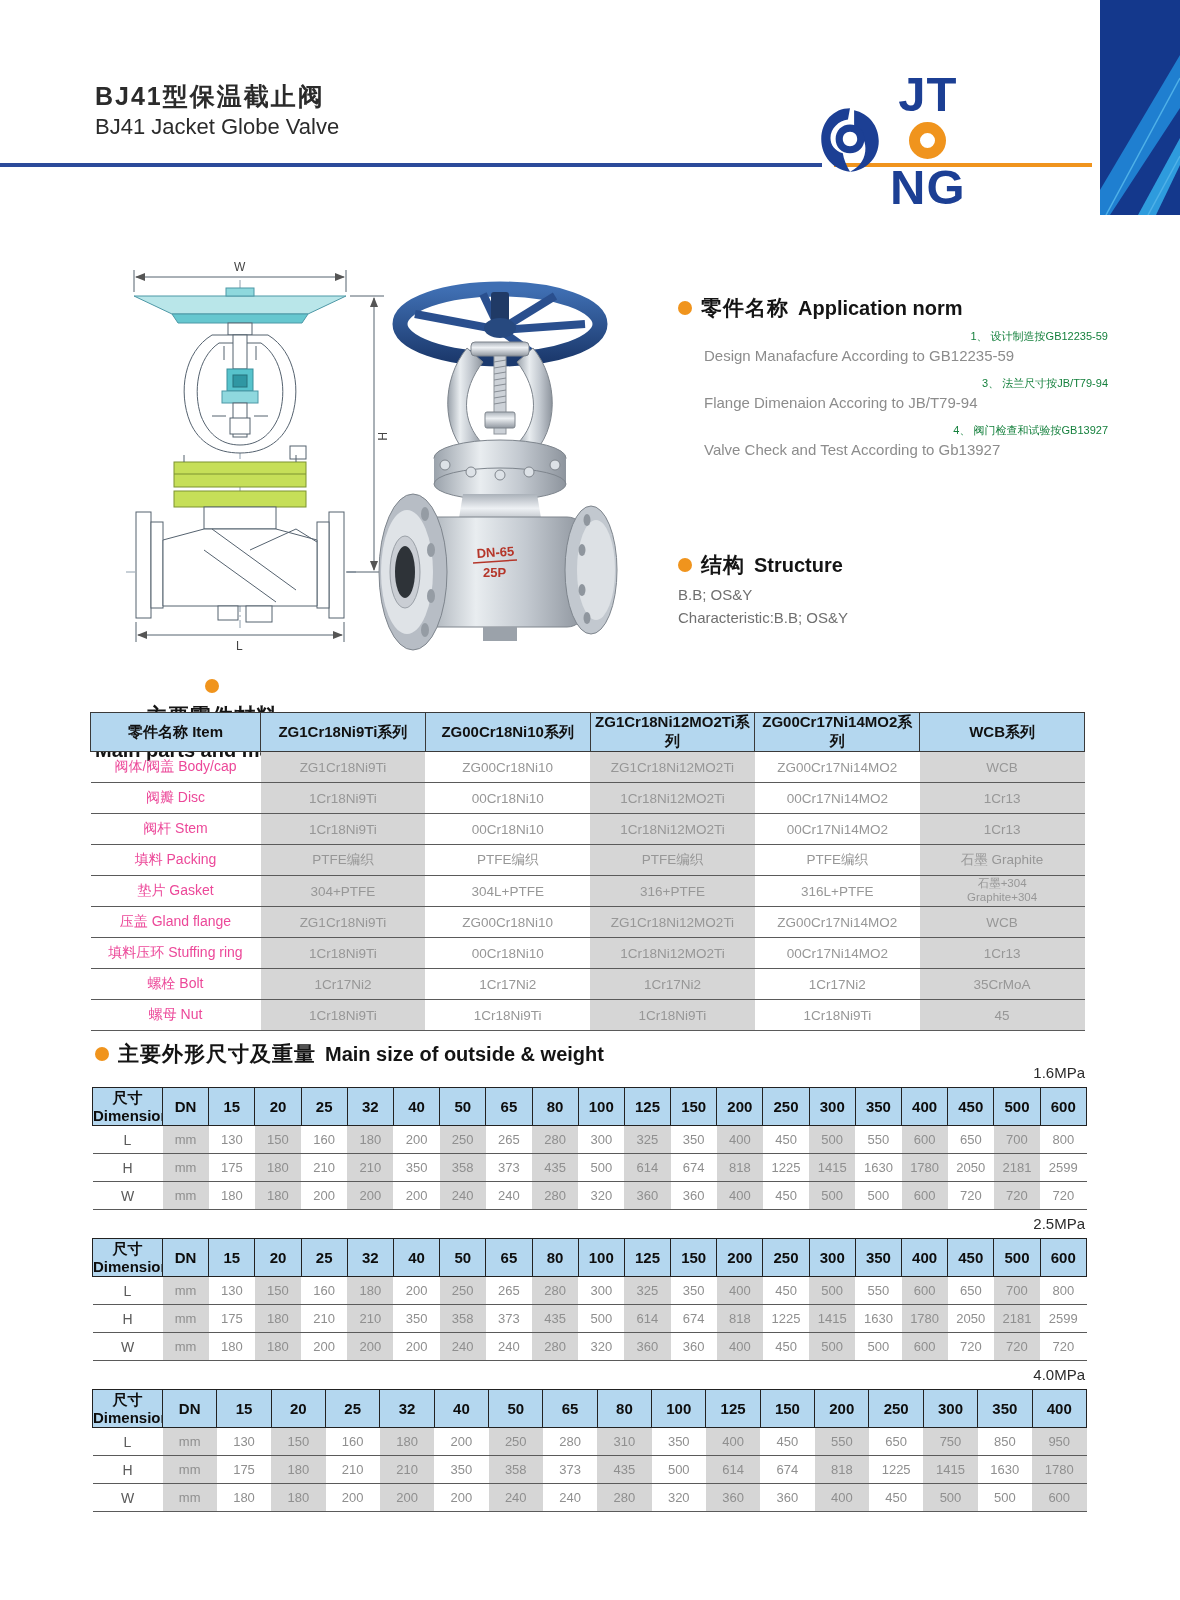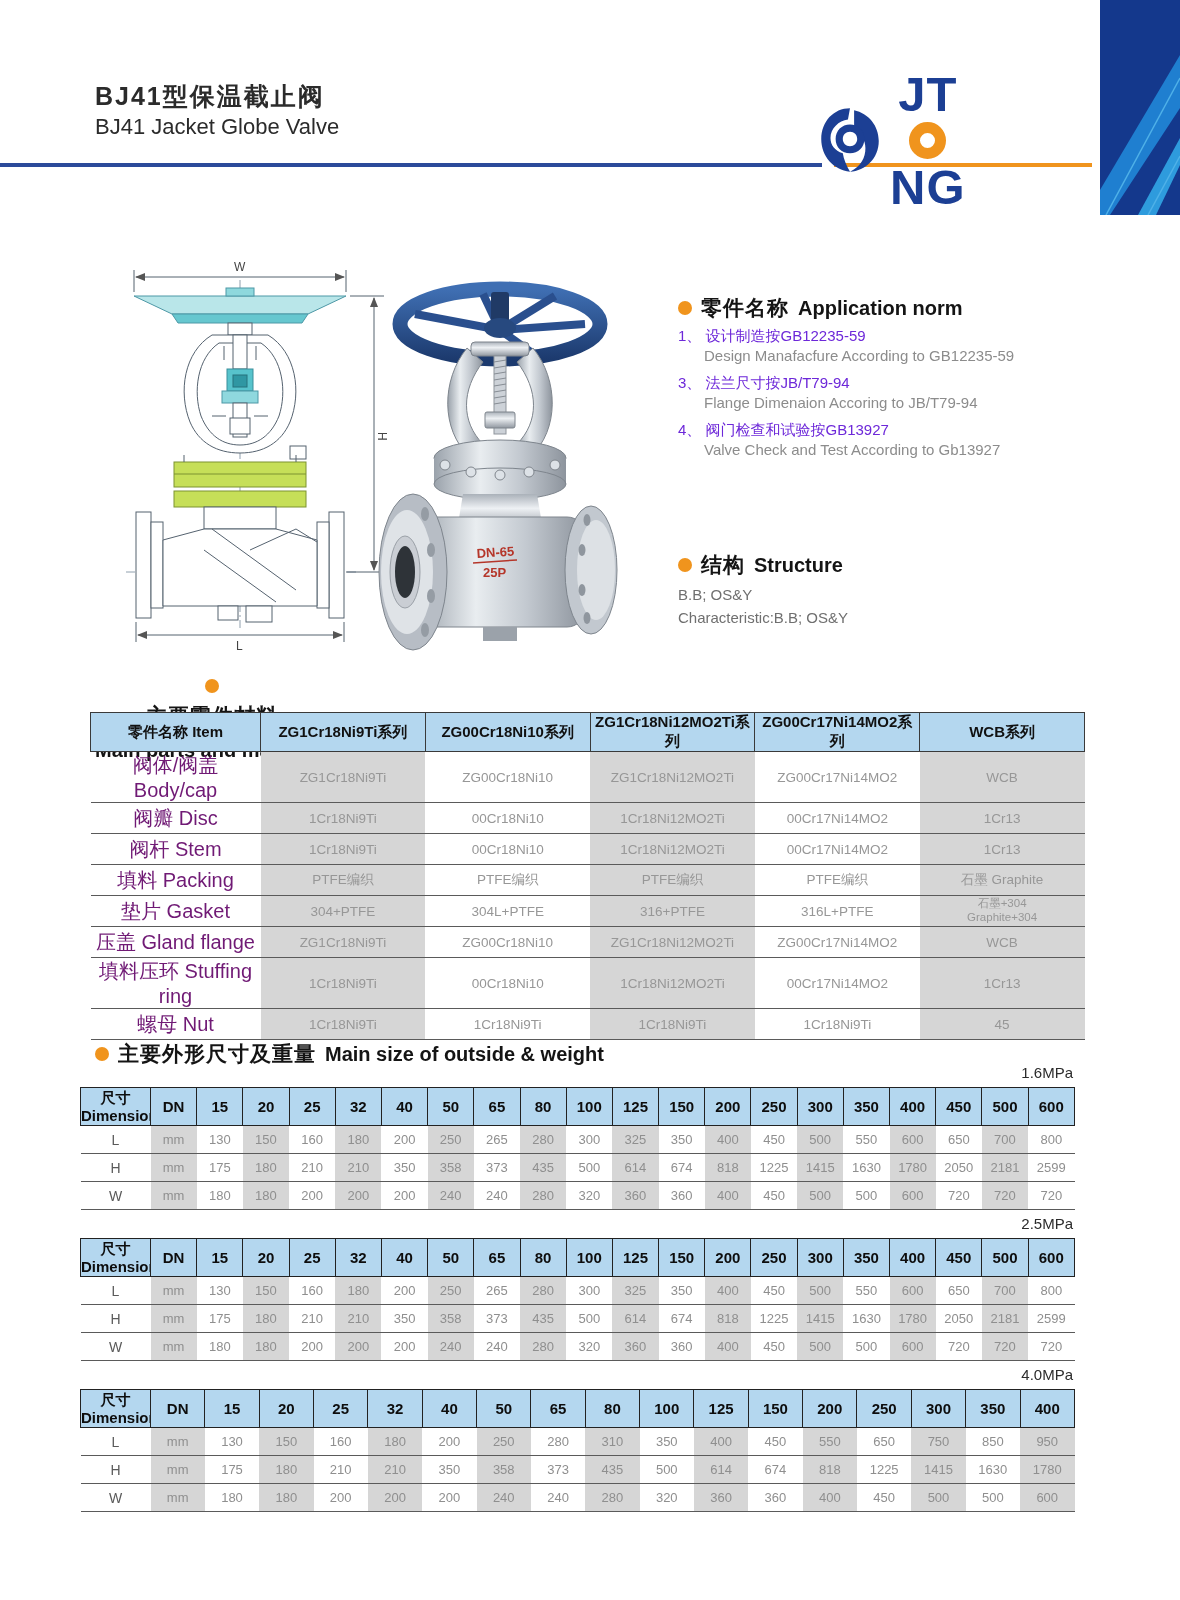--- a/index.html
+++ b/index.html
@@ -19,35 +19,35 @@
   .logo-text { display:flex; align-items:center; font-size:49px; font-weight:800; color:#1C3F94; letter-spacing:1px; font-family:"Liberation Sans",sans-serif;flex-direction:column; }
   .logo-o { width:37px; height:37px; border:11px solid #F0941D; border-radius:50%; display:inline-block; margin:0 2px; }
   
   .section-head { position:absolute; display:flex; align-items:center; gap:9px; font-weight:bold; color:#141414; }
   .bullet { width:14px; height:14px; border-radius:50%; background:#F0941D; flex:none; }
   .sh-zh { font-size:21px; letter-spacing:1px; }
   .sh-en { font-size:20px; }
   
   .norm-list { position:absolute; left:678px; top:326px; width:430px; }
   .norm-item { margin-bottom:7px; }
-  .n-zh { font-size:15px; color:#6d28d9; line-height:20px; }
+  .n-zh { font-size:11px; color:#15803d; line-height:20px;text-align:right; }
   .n-en { font-size:15px; color:#8c8c8c; line-height:20px; margin-left:26px; }
   .structure-lines { position:absolute; left:678px; top:583px; font-size:15px; color:#6f6f6f; line-height:23px; }
   
   table { border-collapse:collapse; table-layout:fixed; }
   th, td { overflow:hidden; }
   
   .materials { position:absolute; left:90px; top:712px; width:995px; }
   .materials th { background:#B4D7EF; border:1.5px solid #3a3a3a; font-size:15px; color:#111; height:31px; font-weight:bold; }
   .materials td { border-top:1.5px solid #5a5a5a; border-bottom:1.5px solid #5a5a5a; height:31px; text-align:center; font-size:13.5px; color:#979797; }
-  .materials td:first-child { color:#701a75; font-size:20px;text-align:center; }
+  .materials td:first-child { color:#ec4899; font-size:14px;text-align:center; }
   td.g { background:#D6D6D6; }
   td.ml { white-space:pre-line; font-size:11.5px; line-height:1.2; }
   
-  .sizewrap { position:absolute; left:80px; width:995px; }
+  .sizewrap { position:absolute; left:92px; width:995px; }
   .mpa { position:absolute; right:2px; top:-23px; font-size:15px; color:#2b2b2b; }
   .sizetable { width:995px; }
   .sizetable th { background:#B4D7EF; border:1.5px solid #222; font-size:15px; color:#0d0d0d; height:38px; white-space:pre-line; line-height:1.15; font-weight:bold; }
   .sizetable td { border-top:1.5px solid #5a5a5a; border-bottom:1.5px solid #5a5a5a; text-align:center; height:28px; font-size:13px; color:#8f8f8f; }
   .sizetable td:first-child { color:#5a5a5a; font-size:14px; }
   
   .footer { position:absolute; top:1605px; right:32px; font-size:15px; color:#8a93a5; display:flex; align-items:baseline; gap:14px; }
   .footer .pg { font-size:18px; font-weight:bold; color:#11172e; }
   .dtext { fill:#444; font-size:12px; font-family:"Liberation Sans",sans-serif; }
 </style>
@@ -329,20 +329,28 @@
         </tr>
         <tr>
           <td>填料压环 Stuffing ring</td>
           <td class="g">1Cr18Ni9Ti</td>
           <td>00Cr18Ni10</td>
           <td class="g">1Cr18Ni12MO2Ti</td>
           <td>00Cr17Ni14MO2</td>
           <td class="g">1Cr13</td>
         </tr>
         <tr>
+          <td>螺栓 Bolt</td>
+          <td class="g">1Cr17Ni2</td>
+          <td>1Cr17Ni2</td>
+          <td class="g">1Cr17Ni2</td>
+          <td>1Cr17Ni2</td>
+          <td class="g">35CrMoA</td>
+        </tr>
+        <tr>
           <td>螺母 Nut</td>
           <td class="g">1Cr18Ni9Ti</td>
           <td>1Cr18Ni9Ti</td>
           <td class="g">1Cr18Ni9Ti</td>
           <td>1Cr18Ni9Ti</td>
           <td class="g">45</td>
         </tr>
       </tbody>
   </table>
 

